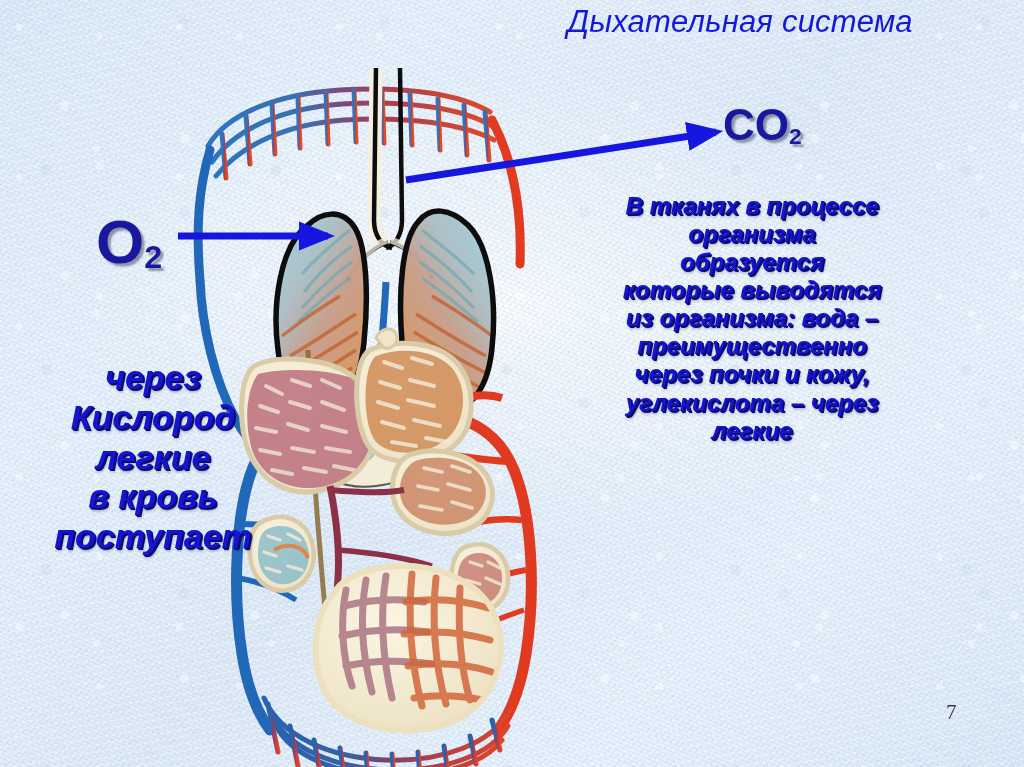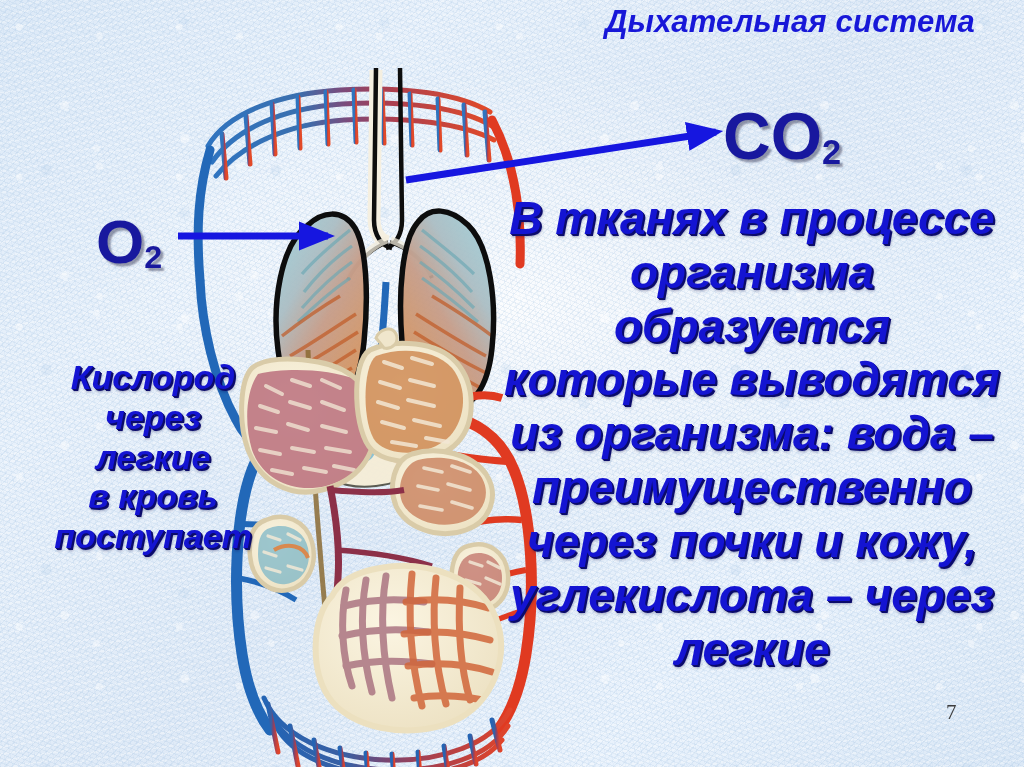--- a/index.html
+++ b/index.html
@@ -51,39 +51,39 @@
     background-size: 160px 150px, 190px 170px, 140px 130px, 210px 180px, 175px 165px, 230px 200px, 200px 190px;
     pointer-events: none;
   }
 
   
   #title {
     position: absolute;
     left: 505px;
     top: 4px;
     width: 470px;
-    text-align: right;
+    text-align: center;
     font-size: 31px;
     font-style: italic;
-    font-weight: 700;
+    font-weight: 400;
     color: #1717d8;
     letter-spacing: 0.2px;
     white-space: nowrap;
   }
 
   
   .gas-label {
     position: absolute;
     font-weight: bold;
     color: #18189e;
     text-shadow: 3px 3px 2px rgba(40,40,70,0.45);
     line-height: 1;
     white-space: nowrap;
   }
-  #co2-label { left: 723px; top: 103px; font-size: 66px; }
+  #co2-label { left: 723px; top: 103px; font-size: 44px; }
   #o2-label  { left: 96px;  top: 196px; font-size: 62px; margin-top: 15px; }
   .gas-label sub {
     font-size: 0.52em;
     vertical-align: baseline;
     position: relative;
     top: 0.16em;
     font-weight: bold;
   }
 
   
@@ -102,21 +102,21 @@
   #left-caption {
     left: 8px;
     top: 358px;
     width: 290px;
     font-size: 34px;
   }
   #right-body {
     left: 498px;
     top: 192px;
     width: 508px;
-    font-size: 46px;
+    font-size: 24px;
   }
 
   #page-number {
     position: absolute;
     left: 946px;
     top: 700px;
     font-size: 21px;
     color: #3d3d3d;
     font-family: "Liberation Serif", serif;
   }
@@ -438,22 +438,22 @@
     <line x1="406" y1="180" x2="716" y2="132" stroke="#1616e0" stroke-width="7" marker-end="url(#ah)"></line>
   </svg>
 
   <div id="title">Дыхательная система</div>
 
   <div id="co2-label" class="gas-label"><span>CO</span><sub>2</sub></div>
 
   <div id="o2-label" class="gas-label"><span>O</span><sub>2</sub></div>
 
   <div id="left-caption" class="body-text">
+    <div>через</div>
     <div>Кислород</div>
-    <div>через</div>
     <div>легкие</div>
     <div>в кровь</div>
     <div>поступает</div>
   </div>
 
   <div id="right-body" class="body-text">
     <div>В тканях в процессе</div>
     <div>организма</div>
     <div>образуется</div>
     <div>которые выводятся</div>

